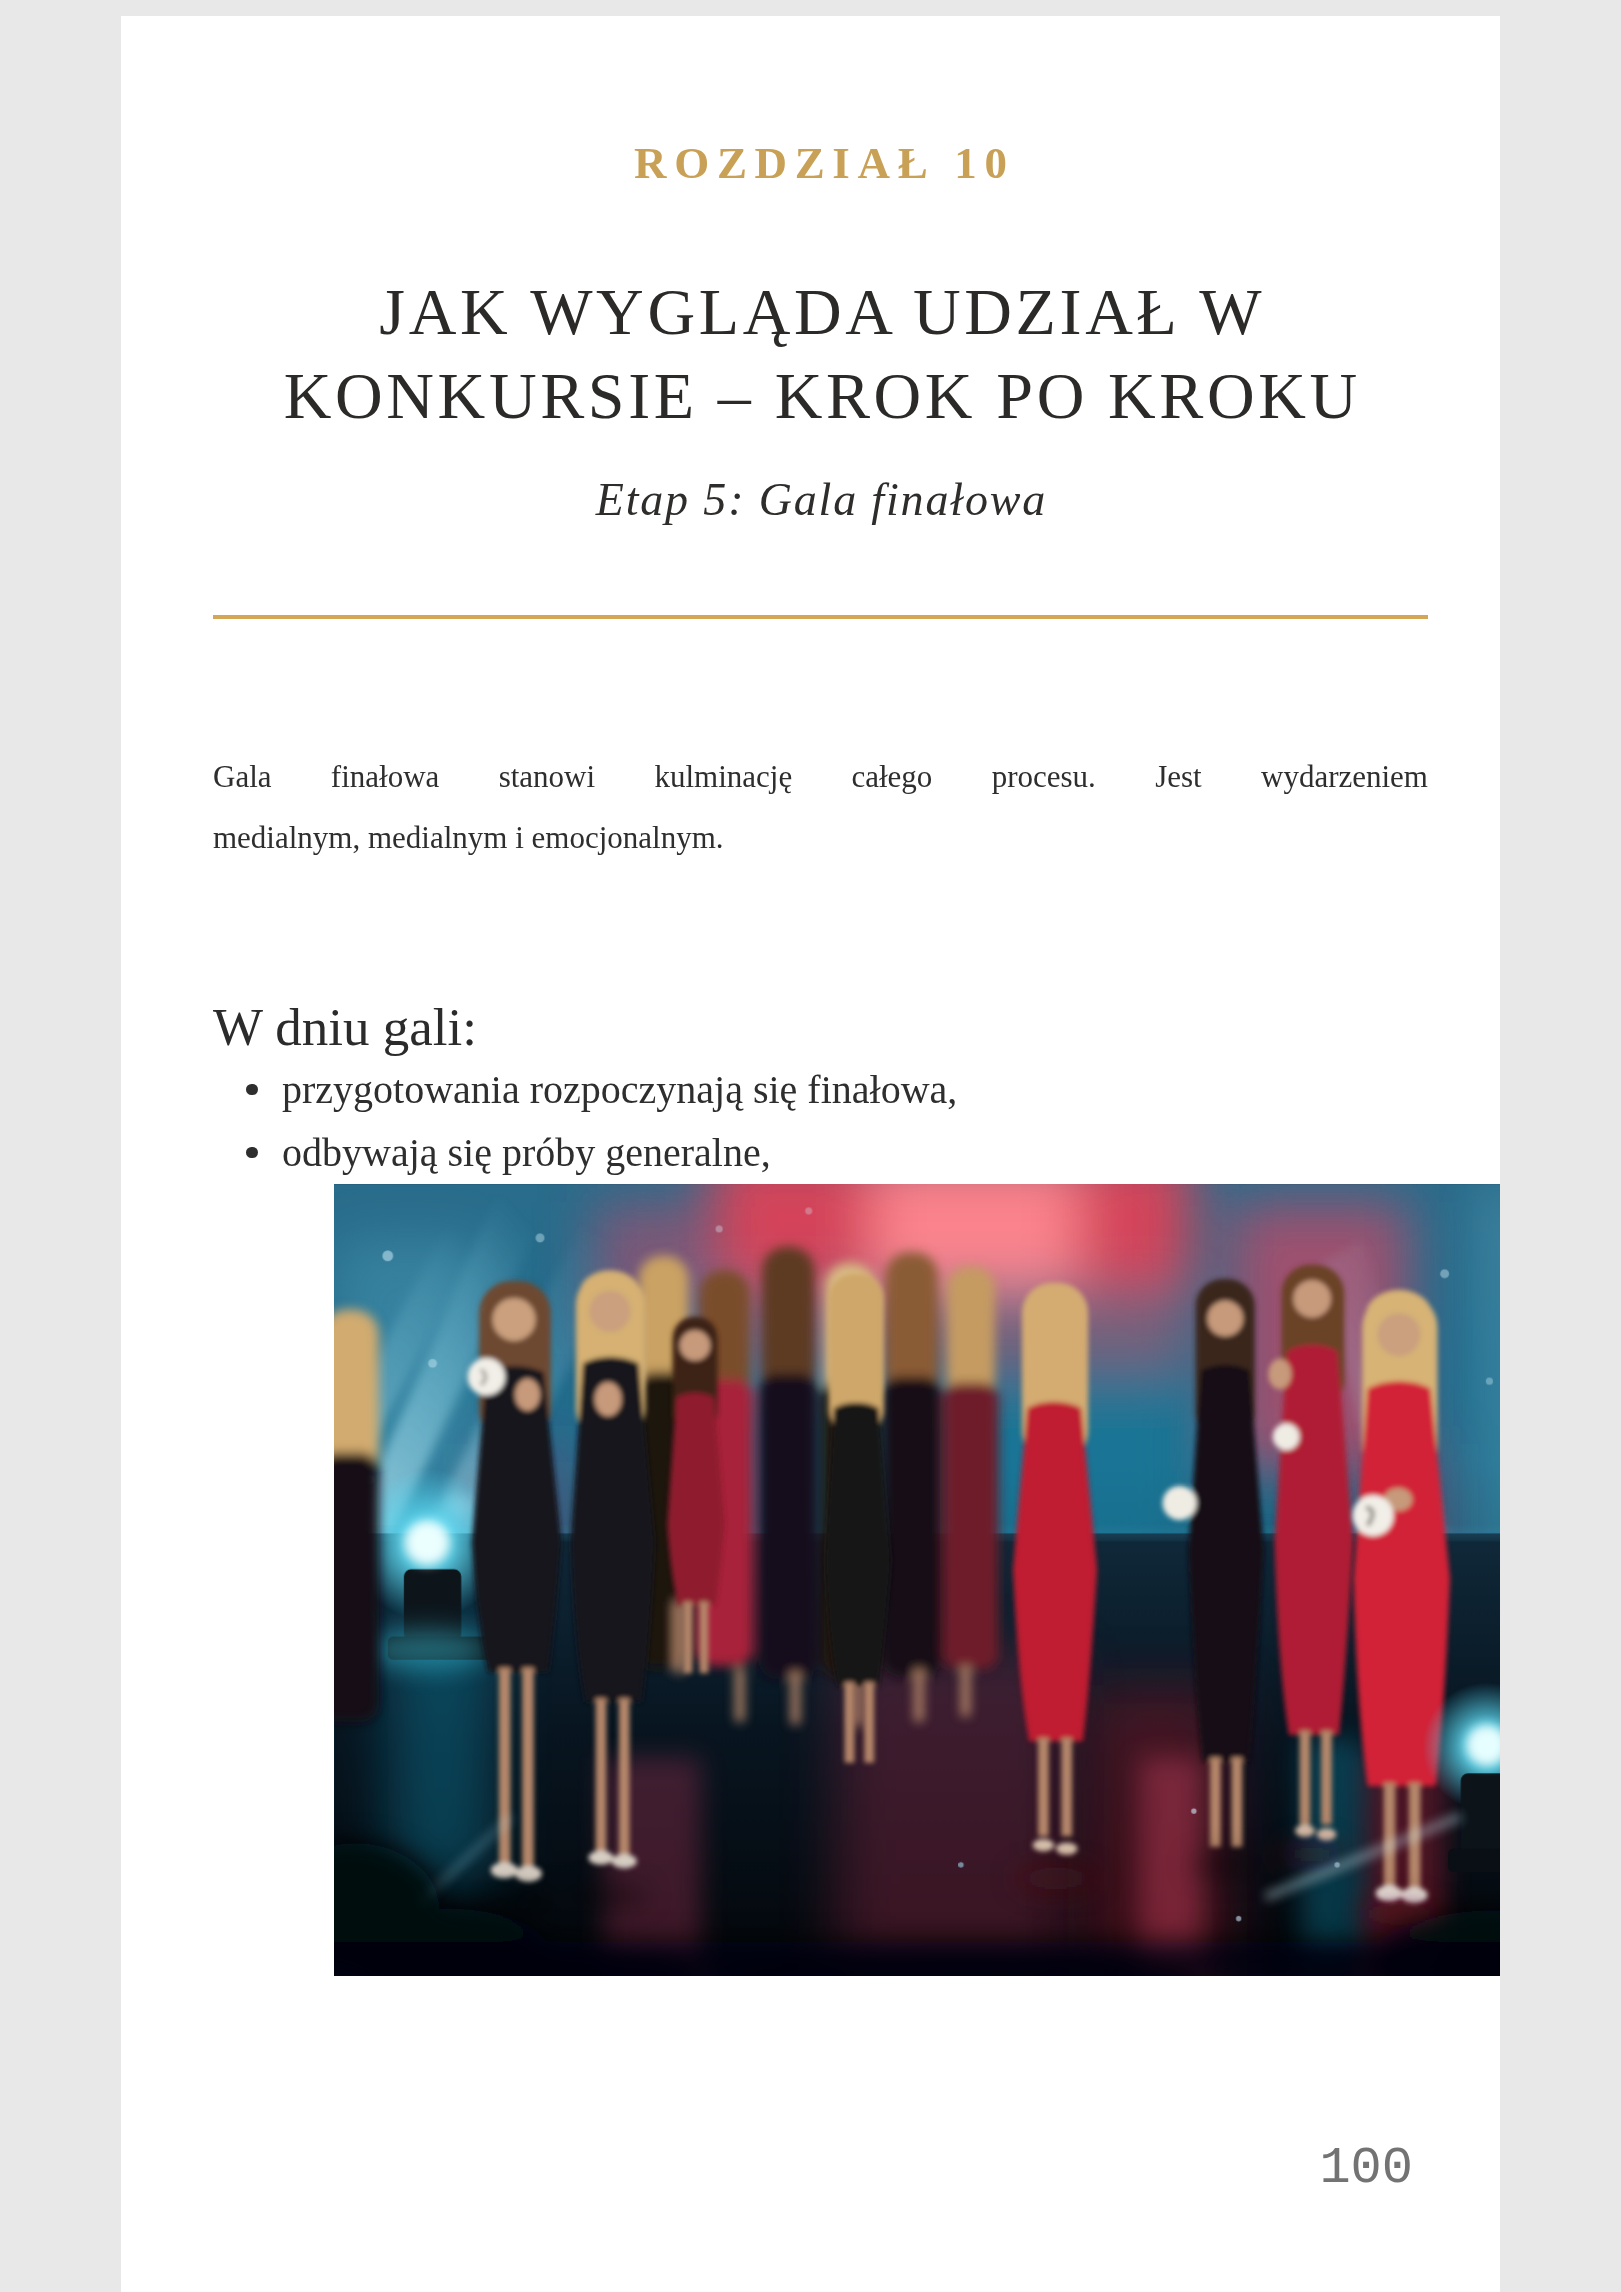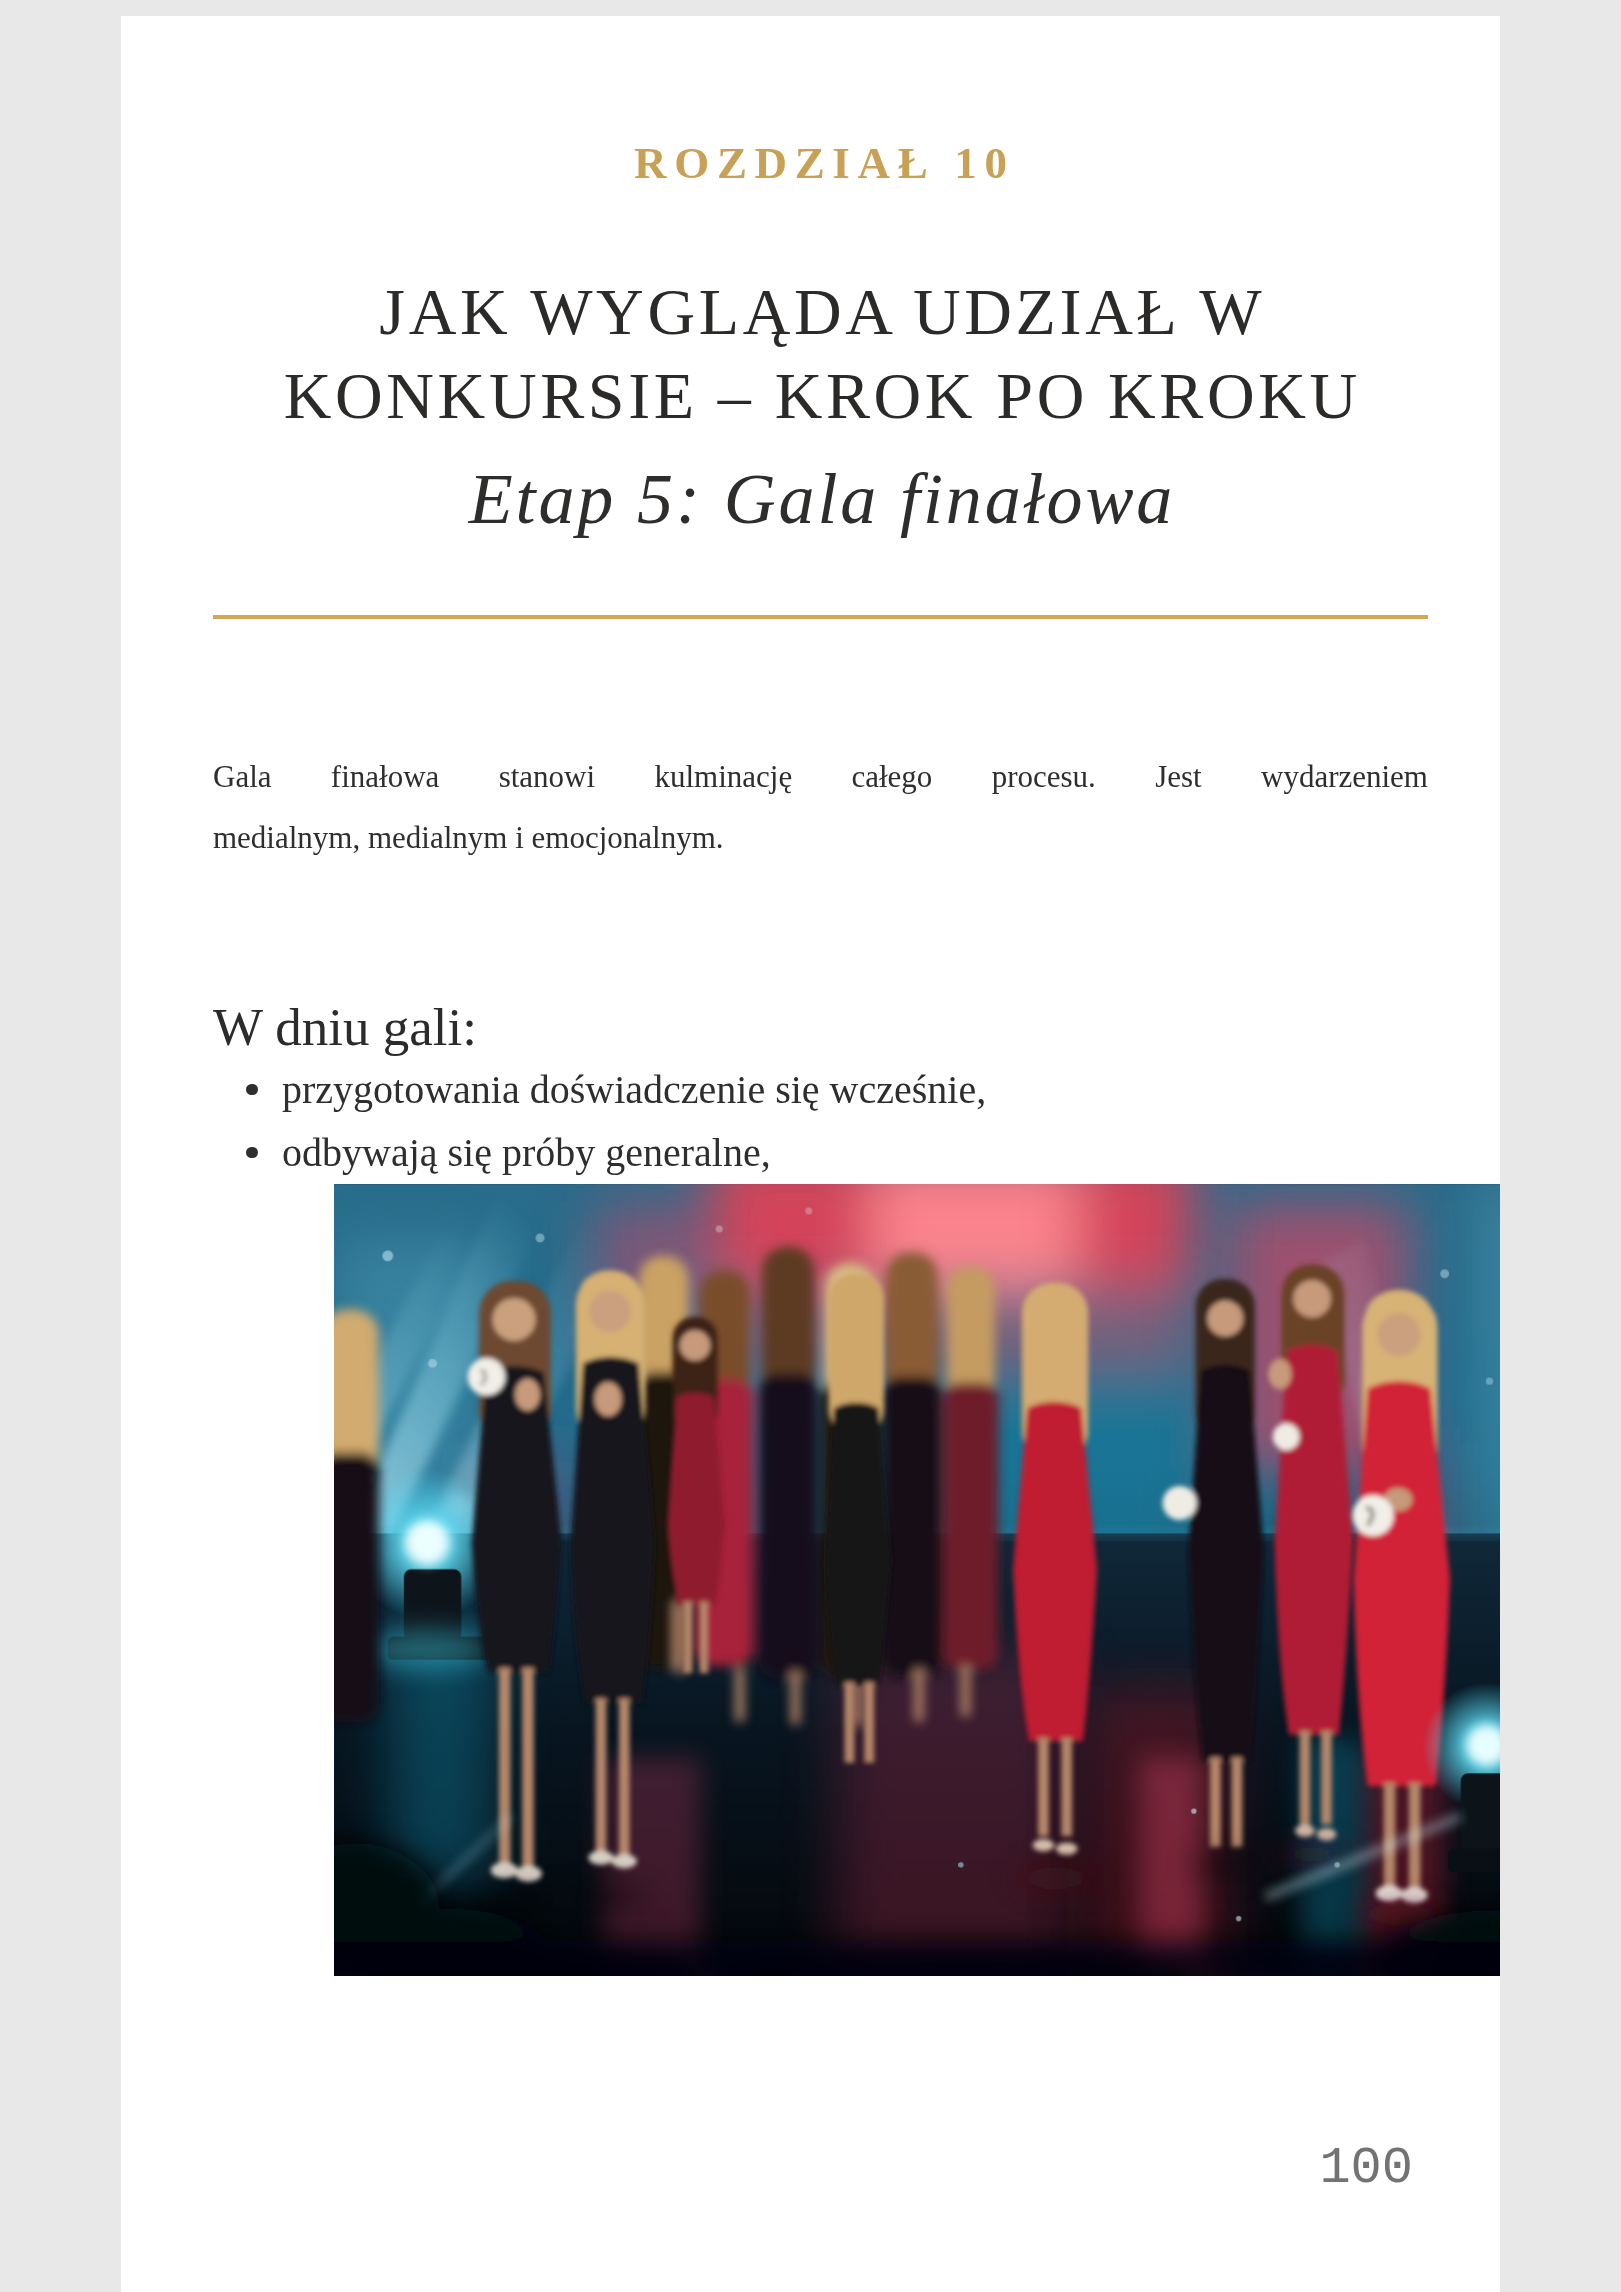--- a/index.html
+++ b/index.html
@@ -28,21 +28,21 @@
     font-size:66px;line-height:84px;
     font-weight:400;
     letter-spacing:.055em;text-indent:.055em;
     color:#2b2a28;
   }
   .title .tline{display:block;}
   .subtitle{
     margin:32px 0 0;
     text-align:center;
     font-style:italic;
-    font-size:72px;line-height:59px;
+    font-size:46px;line-height:59px;
     letter-spacing:.04em;text-indent:.04em;
     color:#2e2d2b;
   }
   .divider{
     margin:86px 0 0;
     height:3.6px;border:none;
     background:#d4a757;
   }
   .para{font-size:31px;line-height:61px;color:#2e2e2e;}
   .para .pline{display:block;}
@@ -93,21 +93,21 @@
     <hr class="divider">
 
     <p class="para para1">
         <span class="pline jline">Gala finałowa stanowi kulminację całego procesu. Jest wydarzeniem</span>
         <span class="pline nline">medialnym, medialnym i emocjonalnym.</span>
       </p>
 
     <div class="intro">W dniu gali:</div>
 
     <ul class="bullets">
-      <li>przygotowania doświadczenie się wcześnie,</li>
+      <li>przygotowania rozpoczynają się finałowa,</li>
       <li>odbywają się próby generalne,</li>
     </ul>
 
 
     <figure class="photo-wrap" style="margin-top:0;margin-bottom:0;">
       <svg width="1193" height="792" viewBox="0 0 1332 884" role="img" xmlns="http://www.w3.org/2000/svg" aria-label="Finalistki w czarnych i czerwonych sukienkach idą po błyszczącym wybiegu podczas gali finałowej, w tle niebieskie i różowe światła sceniczne">
         <defs>
           <linearGradient id="bg" x1="0" y1="0" x2="0" y2="1">
             <stop offset="0" stop-color="#2a6c8b"></stop>
             <stop offset="0.35" stop-color="#1e6d8d"></stop>

